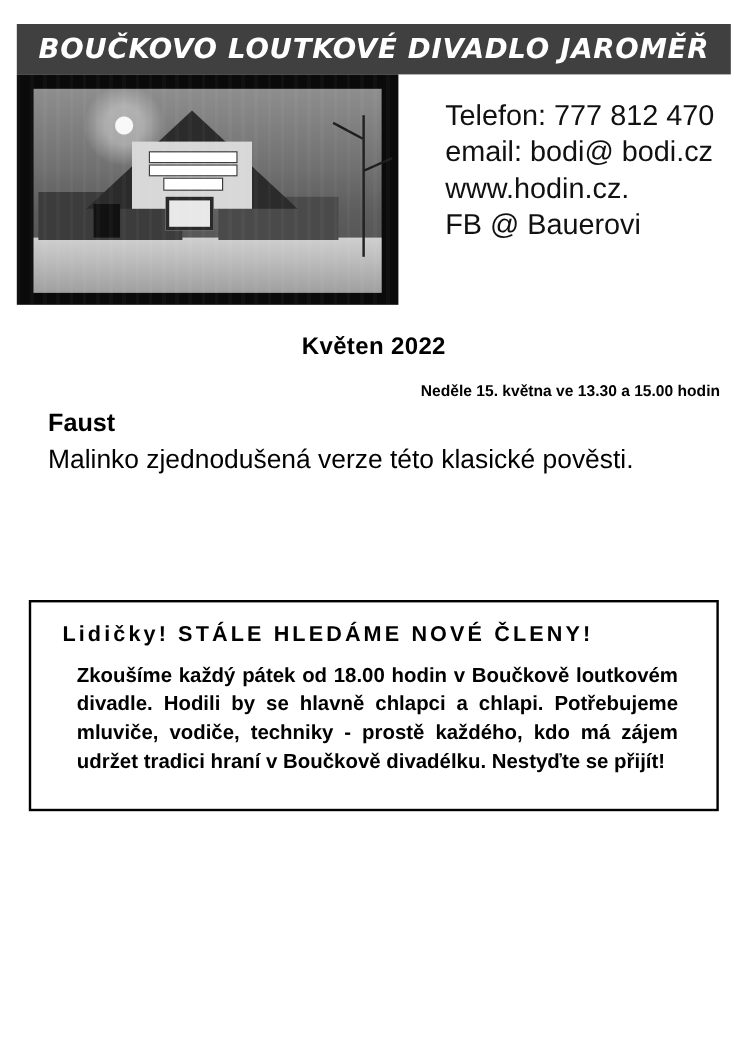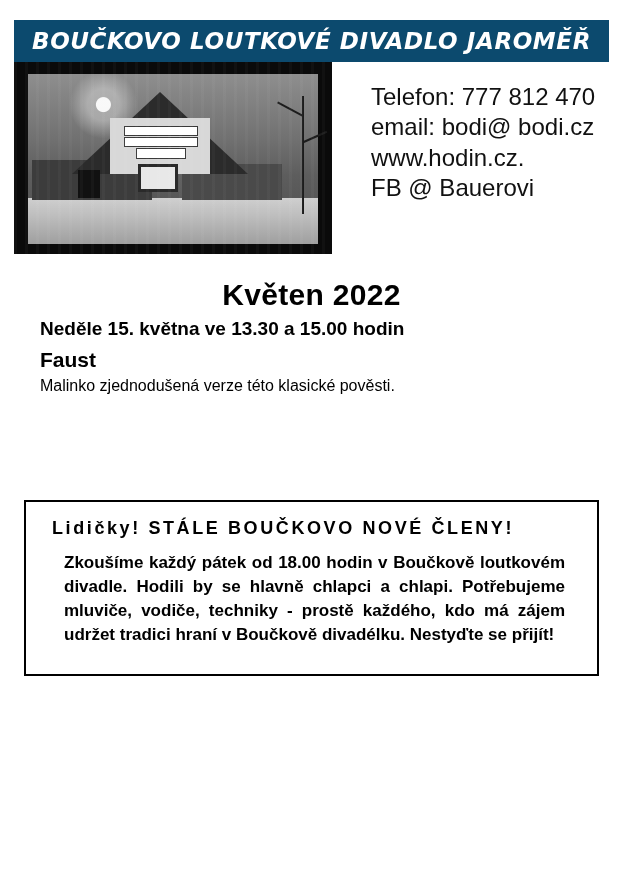--- a/index.html
+++ b/index.html
@@ -21,21 +21,21 @@
     box-sizing: border-box;
   }
 
   
   .header-banner {
     position: absolute;
     left: 14px;
     top: 20px;
     width: 595px;
     height: 42px;
-    background: #0c4a6e;
+    background: #404040;
     display: flex;
     align-items: center;
     justify-content: center;
   }
   .header-title {
     color: #ffffff;
     font-family: "DejaVu Sans", sans-serif;
     font-weight: bold;
     font-style: italic;
     font-size: 23px;
@@ -193,42 +193,43 @@
   }
   .contact div { white-space: nowrap; }
 
   
   .month-title {
     position: absolute;
     left: 0;
     right: 0;
     top: 278px;
     text-align: center;
-    font-size: 30px;
+    font-size: 20px;
     font-weight: bold;
     letter-spacing: 0.3px;
   }
   .event {
     position: absolute;
     left: 40px;
     top: 318px;
     width: 560px;
   }
   .event-date {
-    font-size: 19px;
+    font-size: 13px;
     font-weight: bold;
     margin: 0 0 8px 0;
+    text-align: right;
   }
   .event-name {
     font-size: 21px;
     font-weight: bold;
     margin: 0 0 5px 0;
   }
   .event-desc {
-    font-size: 16px;
+    font-size: 22px;
     margin: 0;
   }
 
   
   .notice {
     position: absolute;
     left: 24px;
     top: 500px;
     width: 575px;
     box-sizing: border-box;
@@ -286,17 +287,17 @@
 
   <div class="month-title">Květen 2022</div>
 
   <div class="event">
     <p class="event-date">Neděle 15. května ve 13.30 a 15.00 hodin</p>
     <p class="event-name">Faust</p>
     <p class="event-desc">Malinko zjednodušená verze této klasické pověsti.</p>
   </div>
 
   <div class="notice">
-    <p class="notice-heading">Lidičky! STÁLE BOUČKOVO NOVÉ ČLENY!</p>
+    <p class="notice-heading">Lidičky! STÁLE HLEDÁME NOVÉ ČLENY!</p>
     <p class="notice-body">Zkoušíme každý pátek od 18.00 hodin v Boučkově loutkovém divadle. Hodili by se hlavně chlapci a chlapi. Potřebujeme mluviče, vodiče, techniky - prostě každého, kdo má zájem udržet tradici hraní v Boučkově divadélku. Nestyďte se přijít!</p>
   </div>
 
 </div>
 
 </body></html>

